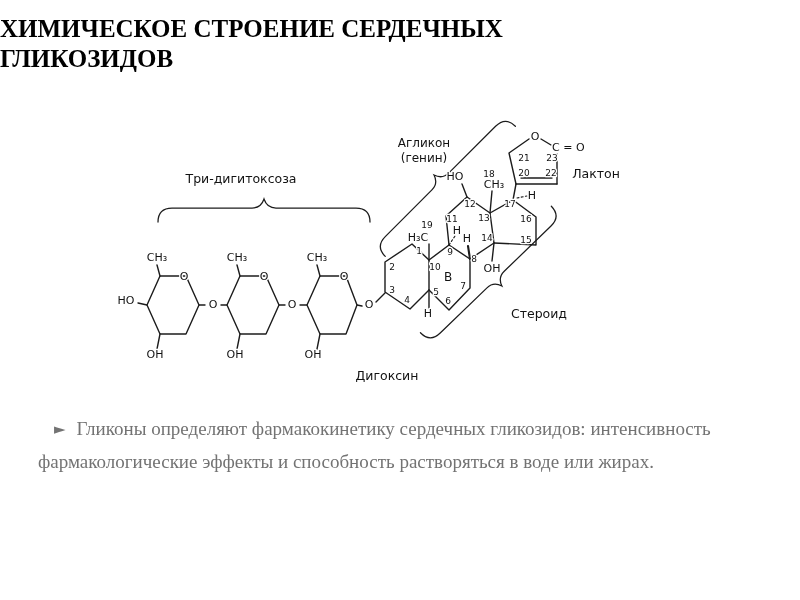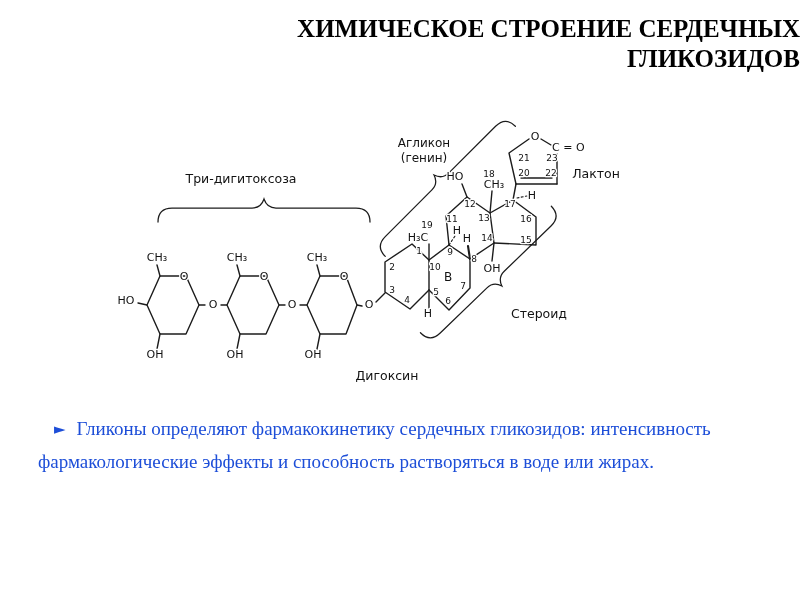--- a/index.html
+++ b/index.html
@@ -1,35 +1,35 @@
 <!DOCTYPE html>
 <html><head>
 <meta charset="utf-8">
 <style>
   html,body{margin:0;padding:0;background:#ffffff;}
   .slide{
     position:relative;width:800px;height:600px;background:#ffffff;
     overflow:hidden;color:#000;font-family:"Liberation Serif",serif;
   }
   .title{
-    position:absolute;top:14px;left:0;width:100%;text-align:right;
+    position:absolute;top:14px;left:0;width:100%;text-align:left;
     font-weight:bold;font-size:25px;line-height:30px;color:#000;
   }
   #diagram-svg{position:absolute;left:0;top:0;}
   .bonds path{fill:none;stroke:#1c1c1c;stroke-width:1.4;stroke-linecap:round;stroke-linejoin:round;}
   .bonds path.dash{stroke-dasharray:2,2.3;stroke-width:1.1;}
   .bonds path.bold{stroke-width:2.1;}
   .braces path{fill:none;stroke:#1c1c1c;stroke-width:1.25;stroke-linecap:round;}
   #diagram-svg text{
     font-family:"DejaVu Sans",sans-serif;fill:#121212;
     stroke:#ffffff;stroke-width:2.6px;paint-order:stroke;stroke-linejoin:round;
   }
   .body-text{
     position:absolute;left:38px;top:417px;width:750px;
-    font-size:19px;line-height:23px;color:#1d4ed8;
+    font-size:19px;line-height:23px;color:#737373;
   }
   .body-text .para{margin:0 0 8px 0;}
   .body-text .line{white-space:nowrap;}
   .body-text .line.first{padding-left:16px;}
   .marker{
     font-family:"DejaVu Sans",sans-serif;font-size:15px;
     margin-right:11px;position:relative;top:-1px;
   }
 </style>
 </head>

